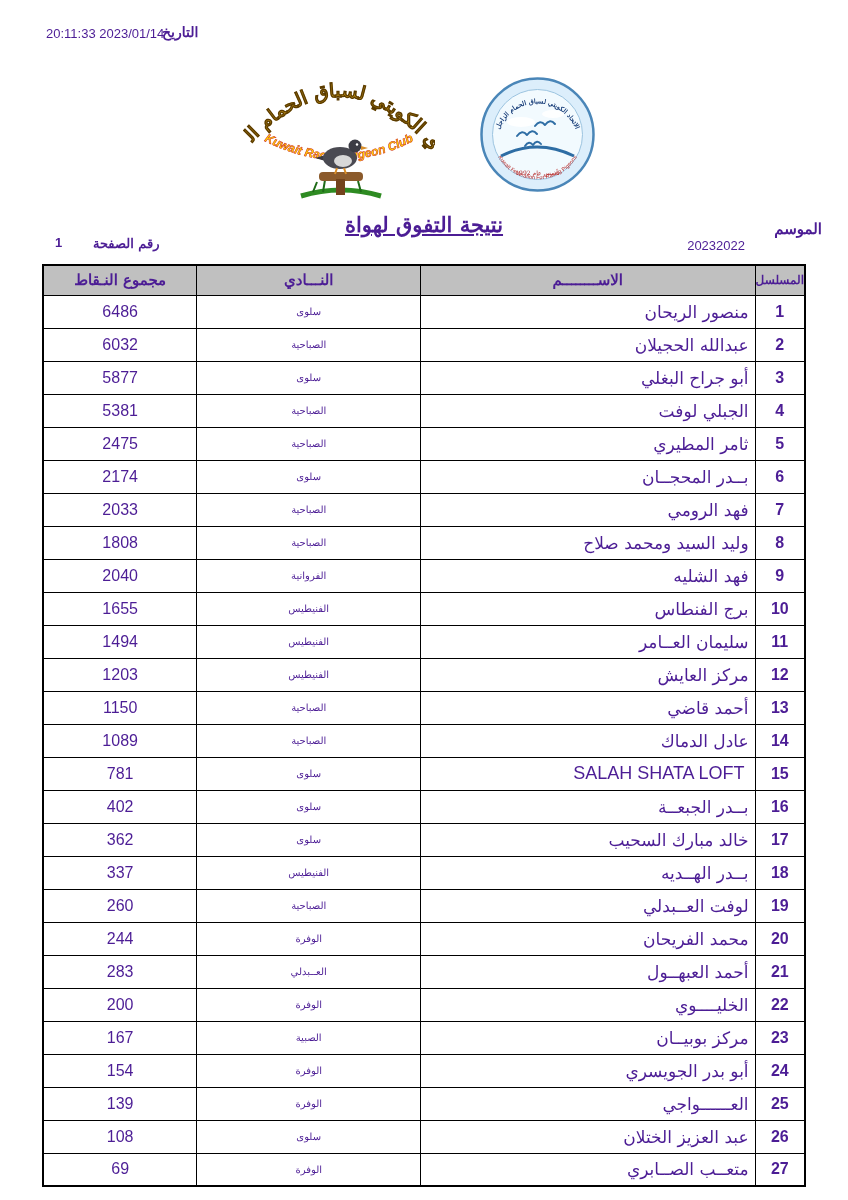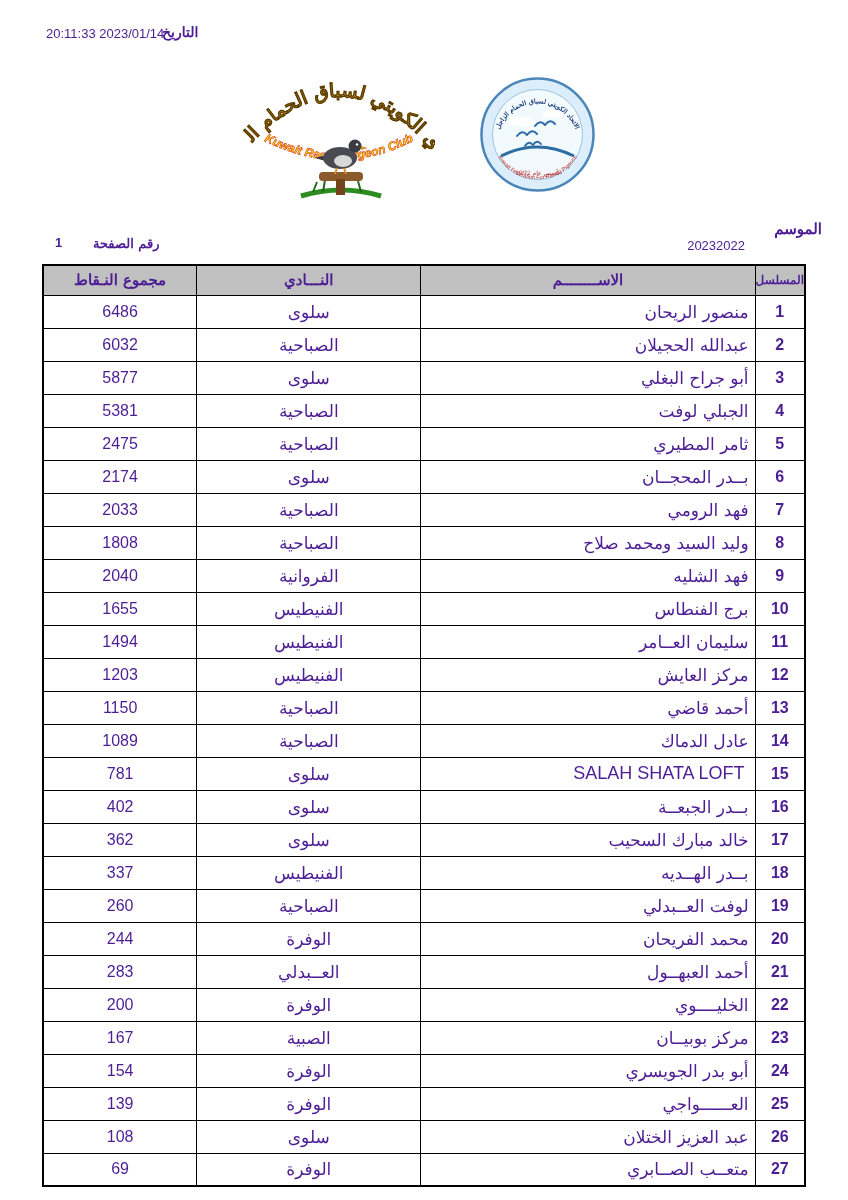--- a/index.html
+++ b/index.html
@@ -63,21 +63,21 @@
   }
   td.c-name {
     text-align:right; padding-right:6px; font-size:17px;
     font-family:"DejaVu Serif", serif;
   }
   td.c-name.latin {
     font-family:"Liberation Sans", sans-serif;
     font-size:18px; padding-right:10px;
   }
   td.c-club {
-    text-align:center; font-size:17px;
+    text-align:center; font-size:10px;
     font-family:"DejaVu Serif", serif;
   }
   td.c-points {
     text-align:center; font-size:16px;
     font-family:"Liberation Sans", sans-serif;
   }
 
   .col-serial { width:38px; }
   .col-name   { width:340px; }
   .col-club   { width:230px; }
@@ -142,20 +142,21 @@
     <path d="M 22,80 Q 58,62 95,80" stroke="#2e6da4" stroke-width="3" fill="none"></path>
 
     <g stroke="#2e6da4" stroke-width="2" fill="none" stroke-linecap="round">
       <path d="M 38,60 q 5,-7 10,-1 M 48,59 q 5,-7 10,-1"></path>
       <path d="M 56,50 q 5,-7 10,-1 M 66,49 q 5,-7 10,-1"></path>
       <path d="M 46,70 q 4,-6 8,-1 M 54,69 q 4,-6 8,-1"></path>
     </g>
     <text x="58.5" y="99" font-size="6" fill="#b32424" text-anchor="middle" font-family="DejaVu Serif, serif">تأسس عام 1992</text>
   </svg>
 
+  <div class="abs page-title">نتيجة التفوق لهواة</div>
 
   <div class="abs season-label">الموسم</div>
   <div class="abs season-value">20232022</div>
 
   <div class="abs pagenum-label">رقم الصفحة</div>
   <div class="abs pagenum-value">1</div>
 
   <table class="results">
     <colgroup>
       <col class="col-serial">

